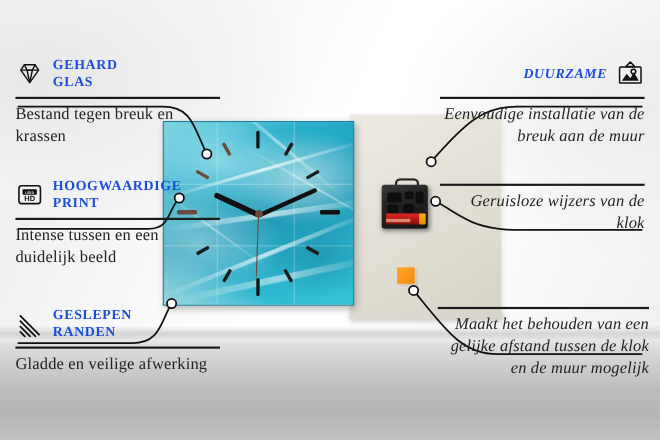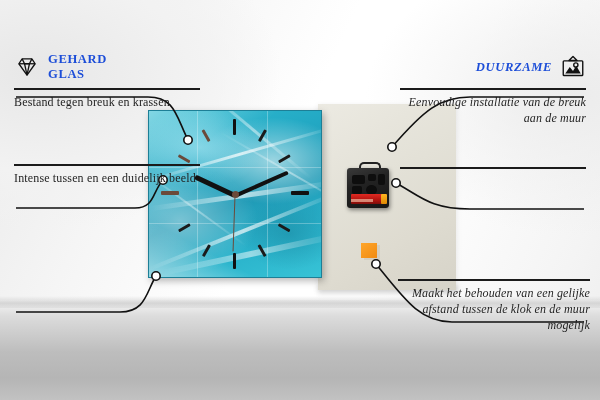--- a/index.html
+++ b/index.html
@@ -256,21 +256,21 @@
   .feat-icon svg { display: block; width: 26px; height: 26px; }
 
   .feat-rule {
     height: 1.5px;
     background: #1b1b1b;
     margin: 4px 0 4px 0;
   }
 
   .feat-desc {
     font-family: "Liberation Serif", serif;
-    font-size: 12px;
+    font-size: 15px;
     line-height: 1.34;
     color: #1f1f1f;
     letter-spacing: 0.15px;
   }
 
   
   #feature-gehard-glas        { left: 14px;  top: 50px;  }
   #feature-hoogwaardige-print { left: 14px;  top: 160px; }
   #feature-geslepen-randen    { left: 14px;  top: 277px; }
   #feature-duurzame-handgreep { left: 400px; top: 50px;  }
@@ -377,24 +377,56 @@
       <span class="feat-title">
         <span>GEHARD</span><br>
         <span>GLAS</span>
       </span>
     </div>
     <div class="feat-rule"></div>
     <div class="feat-desc">Bestand tegen breuk en krassen</div>
   </div>
 
   <div class="feature left" id="feature-hoogwaardige-print">
+    <div class="feat-head">
+      <span class="feat-icon">
+        <svg viewBox="0 0 32 32">
+          <rect x="4" y="6" width="24" height="20" rx="3" fill="none" stroke="currentColor" stroke-width="1.8"></rect>
+          <rect x="8" y="10" width="16" height="6" rx="1" fill="currentColor"></rect>
+          <text x="16" y="14.8" text-anchor="middle" font-family="Liberation Sans, sans-serif" font-size="5" fill="#ffffff">ultra</text>
+          <text x="16" y="23.4" text-anchor="middle" font-family="Liberation Sans, sans-serif" font-size="8.4" font-weight="bold" fill="currentColor">HD</text>
+        </svg>
+      </span>
+      <span class="feat-title">
+        <span>HOOGWAARDIGE</span><br>
+        <span>PRINT</span>
+      </span>
+    </div>
     <div class="feat-rule"></div>
     <div class="feat-desc">Intense tussen en een duidelijk beeld</div>
   </div>
 
+  <div class="feature left" id="feature-geslepen-randen">
+    <div class="feat-head">
+      <span class="feat-icon">
+        <svg viewBox="0 0 32 32" stroke="currentColor" stroke-width="2" stroke-linecap="butt">
+          <line x1="5" y1="7" x2="27" y2="29"></line>
+          <line x1="5" y1="13" x2="23" y2="31"></line>
+          <line x1="5" y1="19" x2="17" y2="31"></line>
+          <line x1="5" y1="25" x2="11" y2="31"></line>
+        </svg>
+      </span>
+      <span class="feat-title">
+        <span>GESLEPEN</span><br>
+        <span>RANDEN</span>
+      </span>
+    </div>
+    <div class="feat-rule"></div>
+    <div class="feat-desc">Gladde en veilige afwerking</div>
+  </div>
 
   <div class="feature right" id="feature-duurzame-handgreep">
     <div class="feat-head">
       <span class="feat-icon">
         <svg viewBox="0 0 32 32" fill="none" stroke="currentColor" stroke-width="1.7" stroke-linejoin="round">
           <path d="M16 3 L11 8 H21 Z"></path>
           <rect x="4" y="8.5" width="24" height="18" rx="1"></rect>
           <path d="M6.5 24 L12 16 L16 21 L20 14.5 L25.5 24 Z" fill="currentColor" stroke="none"></path>
           <circle cx="19.5" cy="13.5" r="2.6"></circle>
         </svg>
@@ -402,20 +434,21 @@
       <span class="feat-title">
         <span>DUURZAME</span><br>
       </span>
     </div>
     <div class="feat-rule"></div>
     <div class="feat-desc">Eenvoudige installatie van de breuk aan de muur</div>
   </div>
 
   <div class="feature right" id="feature-stille-mechanisme">
     <div class="feat-rule"></div>
+    <div class="feat-desc">Geruisloze wijzers van de klok</div>
   </div>
 
   <div class="feature right" id="feature-schuim-spacer">
     <div class="feat-rule"></div>
     <div class="feat-desc">Maakt het behouden van een gelijke afstand tussen de klok en de muur mogelijk</div>
   </div>
 
 </div>
 
 </body></html>

